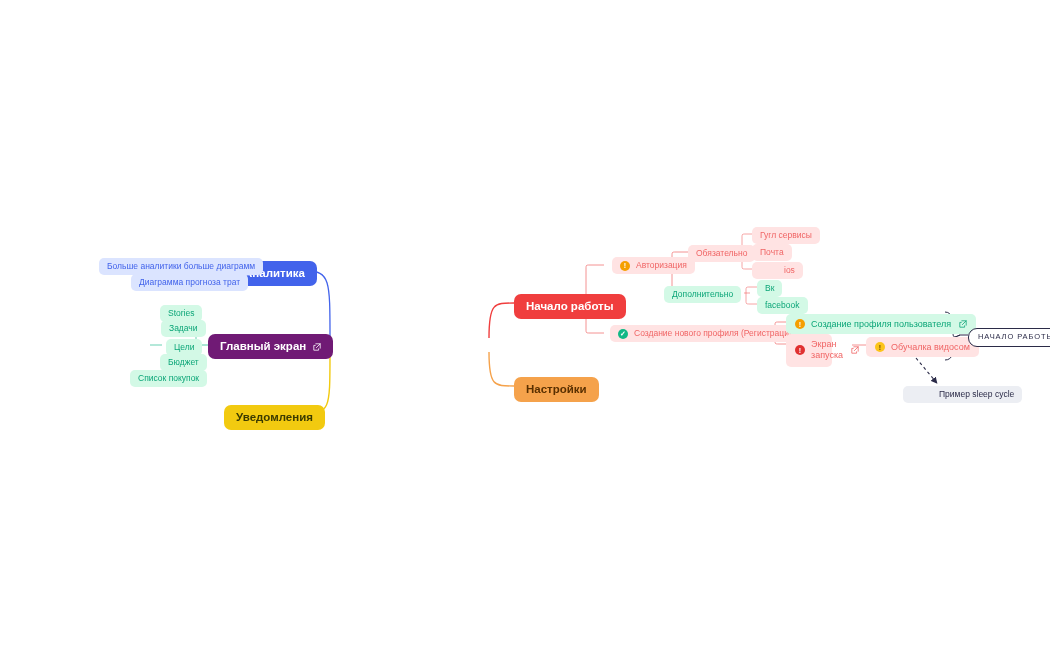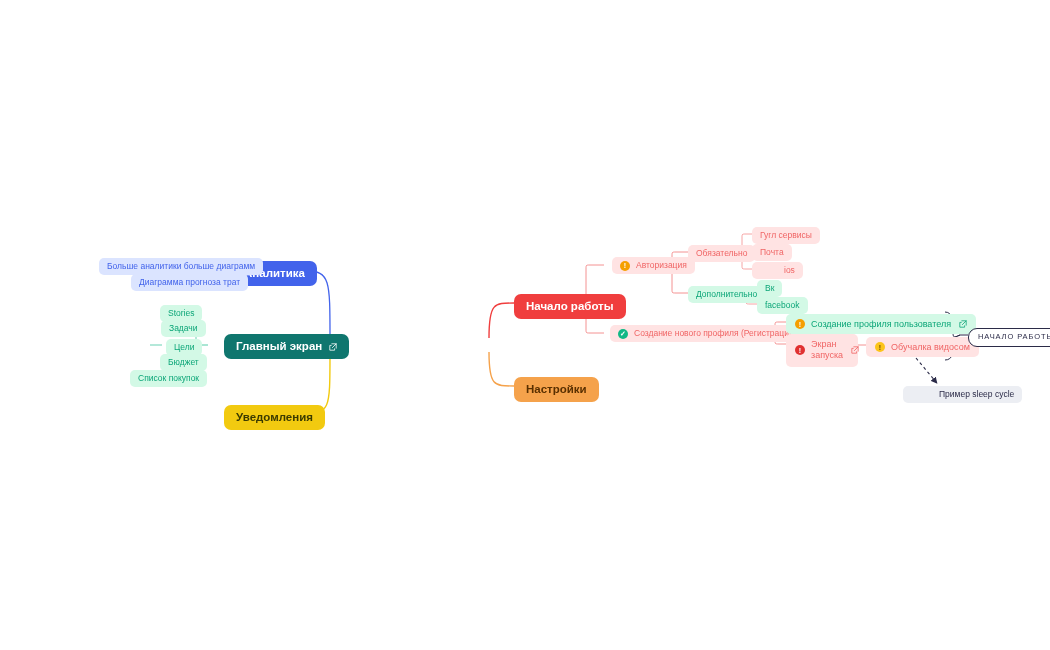--- a/index.html
+++ b/index.html
@@ -52,21 +52,21 @@
   
   .chip {
     color: #ffffff;
     font-size: 11.5px;
     font-weight: 700;
     padding: 6px 12px;
     border-radius: 7px;
     justify-content: center;
   }
   .chip-blue   { background: #4263eb; }
-  .chip-green  { background: #0f766e; margin-left: 16px; }
+  .chip-green  { background: #701a75; }
   .chip-yellow { background: #f2ca10; color:#3b3b00; }
   .chip-red    { background: #f03e3e; }
   .chip-orange { background: #f5a24b; color:#5a3000; }
 
   .chip-green .ext, .chip-blue .ext { margin-left: 7px; }
 
   
   .pill {
     font-size: 8.5px;
     padding: 3.5px 8px;
@@ -235,21 +235,21 @@
   </div>
 
   <div class="node pill pill-red" style="left:612px; top:257px;align-items:flex-end;">
     <span class="dot-icon ico-orange">!</span>
     <span>Авторизация</span>
   </div>
 
   <div class="node pill pill-red" style="left:688px; top:245px;">
     <span>Обязательно</span>
   </div>
-  <div class="node pill pill-green" style="left:688px; top:286px;">
+  <div class="node pill pill-green" style="left:664px; top:286px;">
     <span>Дополнительно</span>
   </div>
 
   <div class="node pill pill-red" style="left:752px; top:227px;">
     <span>Гугл сервисы</span>
   </div>
   <div class="node pill pill-red" style="left:752px; top:244px;">
     <span>Почта</span>
   </div>
   <div class="node pill pill-red" style="left:752px; top:262px;padding-left:32px;">
@@ -271,21 +271,21 @@
   <div class="node pill pill-green pill-lg" style="left:786px; top:314px;">
     <span class="dot-icon ico-orange">!</span>
     <span>Создание профиля пользователя</span>
     <span class="ext">
       <svg width="8" height="8" viewBox="0 0 10 10">
           <path d="M3.5 1h5.5v5.5M9 1L4.2 5.8M7 7.2V9H1V3h1.8" stroke="#0ca678" stroke-width="1" fill="none" stroke-linecap="round" stroke-linejoin="round"></path>
         </svg>
     </span>
   </div>
 
-  <div class="node pill pill-red pill-lg" style="left:786px; top:334px; width:72px;">
+  <div class="node pill pill-red pill-lg" style="left:786px; top:334px; width:46px;">
     <span class="dot-icon ico-red">!</span>
     <span class="two-line">Экран запуска</span>
     <span class="ext">
       <svg width="8" height="8" viewBox="0 0 10 10">
           <path d="M3.5 1h5.5v5.5M9 1L4.2 5.8M7 7.2V9H1V3h1.8" stroke="#f06565" stroke-width="1" fill="none" stroke-linecap="round" stroke-linejoin="round"></path>
         </svg>
     </span>
   </div>
 
   <div class="node pill pill-red pill-lg" style="left:866px; top:337px;">

